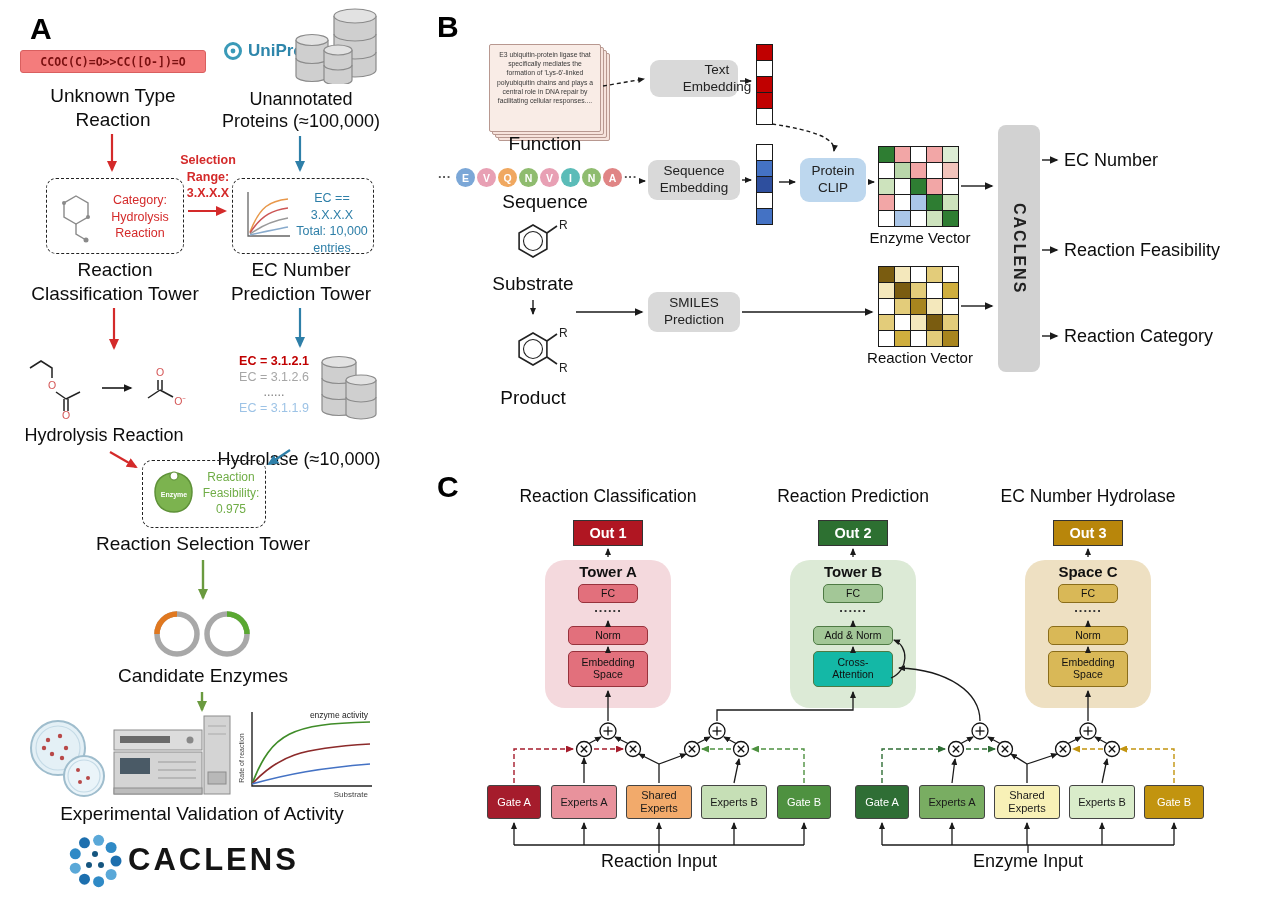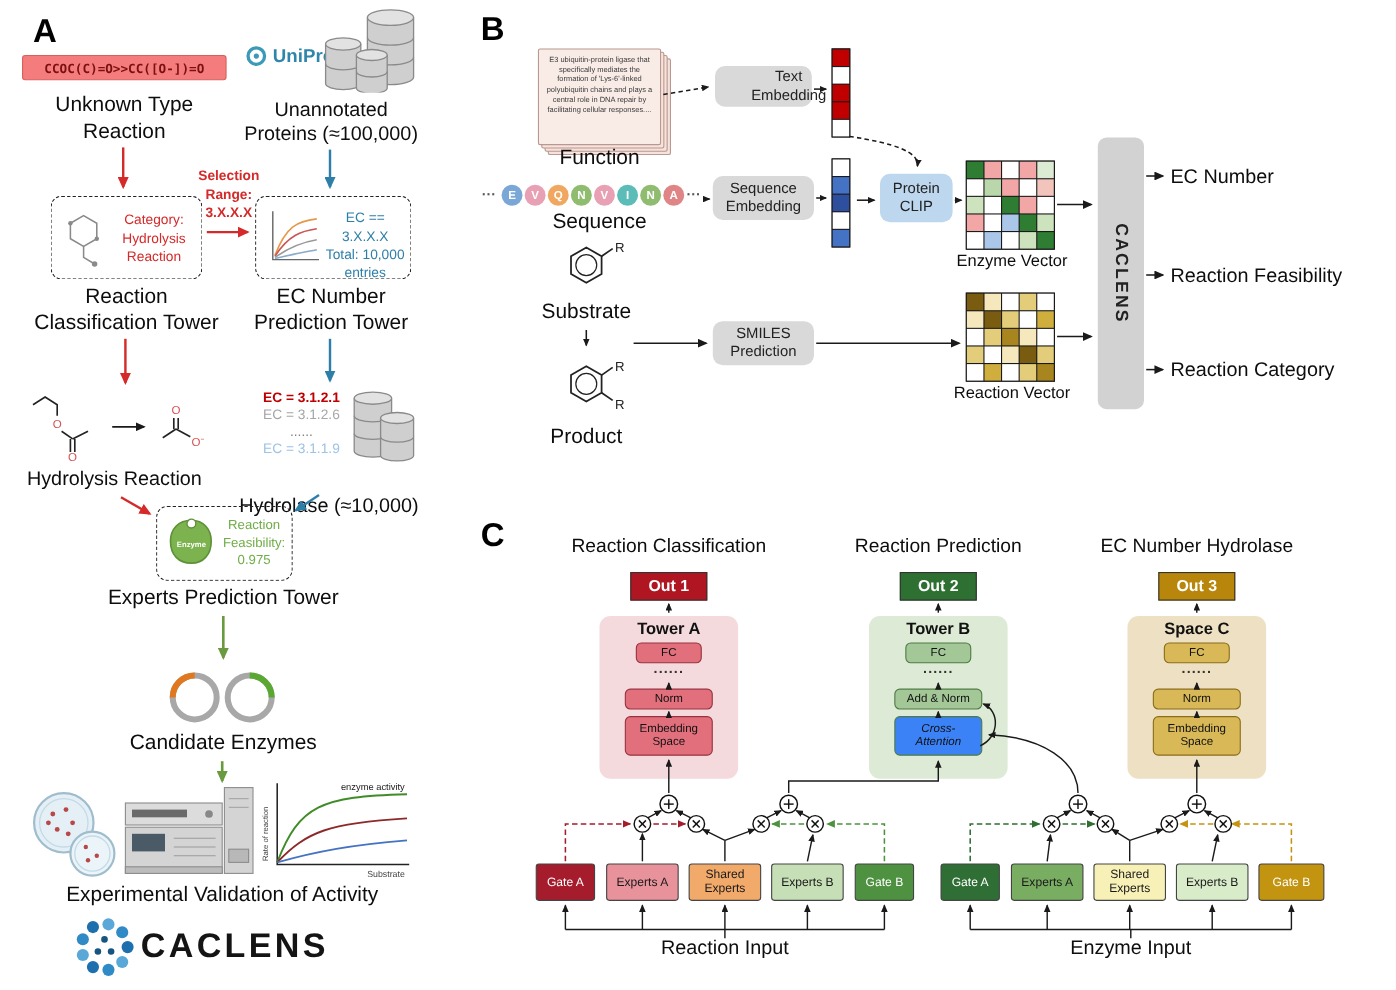--- a/index.html
+++ b/index.html
@@ -25,21 +25,21 @@
   .seq-dots { position:absolute; font-size:13px; font-weight:bold; color:#555; }
   .func-card { position:absolute; width:112px; height:88px; background:#f7e3dc; border:1px solid #b89890; border-radius:2px; }
   .func-card.main { background:#f9ece6; padding:5px 4px; font-size:6.8px; line-height:1.35; color:#3a3a3a; text-align:center; overflow:hidden; }
   .vbox { position:absolute; left:998px; top:125px; width:42px; height:247px; background:#d2d2d2; border-radius:8px;
           display:flex; align-items:center; justify-content:center; }
   .vbox span { writing-mode:vertical-rl; font-size:16px; font-weight:bold; letter-spacing:2px; color:#222; }
   .out-lbl { position:absolute; font-size:18px; white-space:nowrap; color:#0d0d0d; }
   .coltitle { position:absolute; width:220px; text-align:center; font-size:17.5px; color:#0d0d0d; }
   .outbox { position:absolute; width:70px; height:26px; color:#fff; font-weight:bold; font-size:14.5px; border:1px solid #333;
             display:flex; align-items:center; justify-content:center; }
-  .tower { position:absolute; width:126px; height:148px; border-radius:10px; }
+  .tower { position:absolute; width:126px; height:148px; border-radius:20px; }
   .tower-title { position:absolute; top:3px; left:0; width:100%; text-align:center; font-weight:bold; font-size:15px; color:#111; }
   .tblock { position:absolute; border:1.3px solid rgba(0,0,0,0.55); border-radius:5px; display:flex; align-items:center; justify-content:center;
             font-size:10.5px; line-height:1.12; text-align:center; white-space:pre-line; color:#111; }
   .tower.c0 .tblock { border-color:#97323c; }
   .tower.c1 .tblock { border-color:#4e7a44; }
   .tower.c2 .tblock { border-color:#8a6d1a; }
   .tdots { position:absolute; top:40px; left:0; width:100%; text-align:center; font-weight:bold; font-size:13px; letter-spacing:1px; color:#333; }
   .moebox { position:absolute; top:785px; height:34px; border:1.2px solid #444; border-radius:3px; display:flex; align-items:center; justify-content:center;
             text-align:center; font-size:11px; line-height:1.15; white-space:pre-line; }
   .logo-text { position:absolute; left:128px; top:842px; font-size:31px; font-weight:800; letter-spacing:3px; color:#141414; }
@@ -162,21 +162,21 @@
   <div class="dashed-box" style="left:142px;top:460px;width:124px;height:68px;"></div>
   <svg class="abs" style="left:150px;top:468px;" width="48" height="50" viewBox="0 0 48 50">
     <path d="M24,5 C35,5 42,13 42,24 C42,36 35,44 24,44 C12,44 5,36 5,24 C5,13 12,5 24,5 Z" fill="#7cb34f" stroke="#5e9138" stroke-width="1.5"></path>
     <circle cx="24" cy="8" r="4" fill="#ffffff" stroke="#5e9138" stroke-width="1.2"></circle>
     <text x="24" y="29" font-size="7" font-weight="bold" fill="#ffffff" text-anchor="middle">Enzyme</text>
   </svg>
   <div class="smallnote" style="left:200px;top:470px;width:62px;color:#70ad47;font-size:12px;">Reaction
 Feasibility:
 0.975</div>
 
-  <div class="lbl" style="left:90px;top:532px;width:226px;">Experts Prediction Tower</div>
+  <div class="lbl" style="left:90px;top:532px;width:226px;">Reaction Selection Tower</div>
 
   <svg class="abs" style="left:150px;top:606px;" width="104" height="56" viewBox="0 0 104 56">
     <circle cx="27" cy="28" r="20" fill="none" stroke="#a8a8a8" stroke-width="5.5"></circle>
     <path d="M7,28 A20,20 0 0 1 27,8" fill="none" stroke="#e07820" stroke-width="5.5"></path>
     <circle cx="77" cy="28" r="20" fill="none" stroke="#a8a8a8" stroke-width="5.5"></circle>
     <path d="M77,8 A20,20 0 0 1 97,28" fill="none" stroke="#5aa832" stroke-width="5.5"></path>
   </svg>
   <div class="lbl" style="left:105px;top:664px;width:196px;">Candidate Enzymes</div>
 
   <svg class="abs" style="left:22px;top:716px;" width="92" height="84" viewBox="0 0 92 84">
@@ -387,21 +387,21 @@
     <div class="tdots">......</div>
     <div class="tblock" style="left: 23px; top: 66px; width: 80px; height: 19px; background-color: rgb(226, 112, 124);">Norm</div>
     <div class="tblock" style="left: 23px; top: 91px; width: 80px; height: 36px; background-color: rgb(226, 112, 124);">Embedding
 Space</div>
   </div>
   <div class="tower c1" style="left: 790px; top: 560px; background-color: rgb(220, 234, 214);">
     <div class="tower-title">Tower B</div>
     <div class="tblock" style="left: 33px; top: 24px; width: 60px; height: 19px; background-color: rgb(163, 199, 151);">FC</div>
     <div class="tdots">......</div>
     <div class="tblock" style="left: 23px; top: 66px; width: 80px; height: 19px; background-color: rgb(163, 199, 151); text-align: center;">Add &amp; Norm</div>
-    <div class="tblock" style="left: 23px; top: 91px; width: 80px; height: 36px; background-color: #3b82f6; font-style: italic;">Cross-
+    <div class="tblock" style="left: 23px; top: 91px; width: 80px; height: 36px; background-color: #14b8a6;">Cross-
 Attention</div>
   </div>
   <div class="tower c2" style="left: 1025px; top: 560px; background-color: rgb(238, 224, 194);">
     <div class="tower-title">Space C</div>
     <div class="tblock" style="left: 33px; top: 24px; width: 60px; height: 19px; background-color: rgb(217, 184, 87);">FC</div>
     <div class="tdots">......</div>
     <div class="tblock" style="left: 23px; top: 66px; width: 80px; height: 19px; background-color: rgb(217, 184, 87);">Norm</div>
     <div class="tblock" style="left: 23px; top: 91px; width: 80px; height: 36px; background-color: rgb(217, 184, 87);">Embedding
 Space</div>
   </div>

